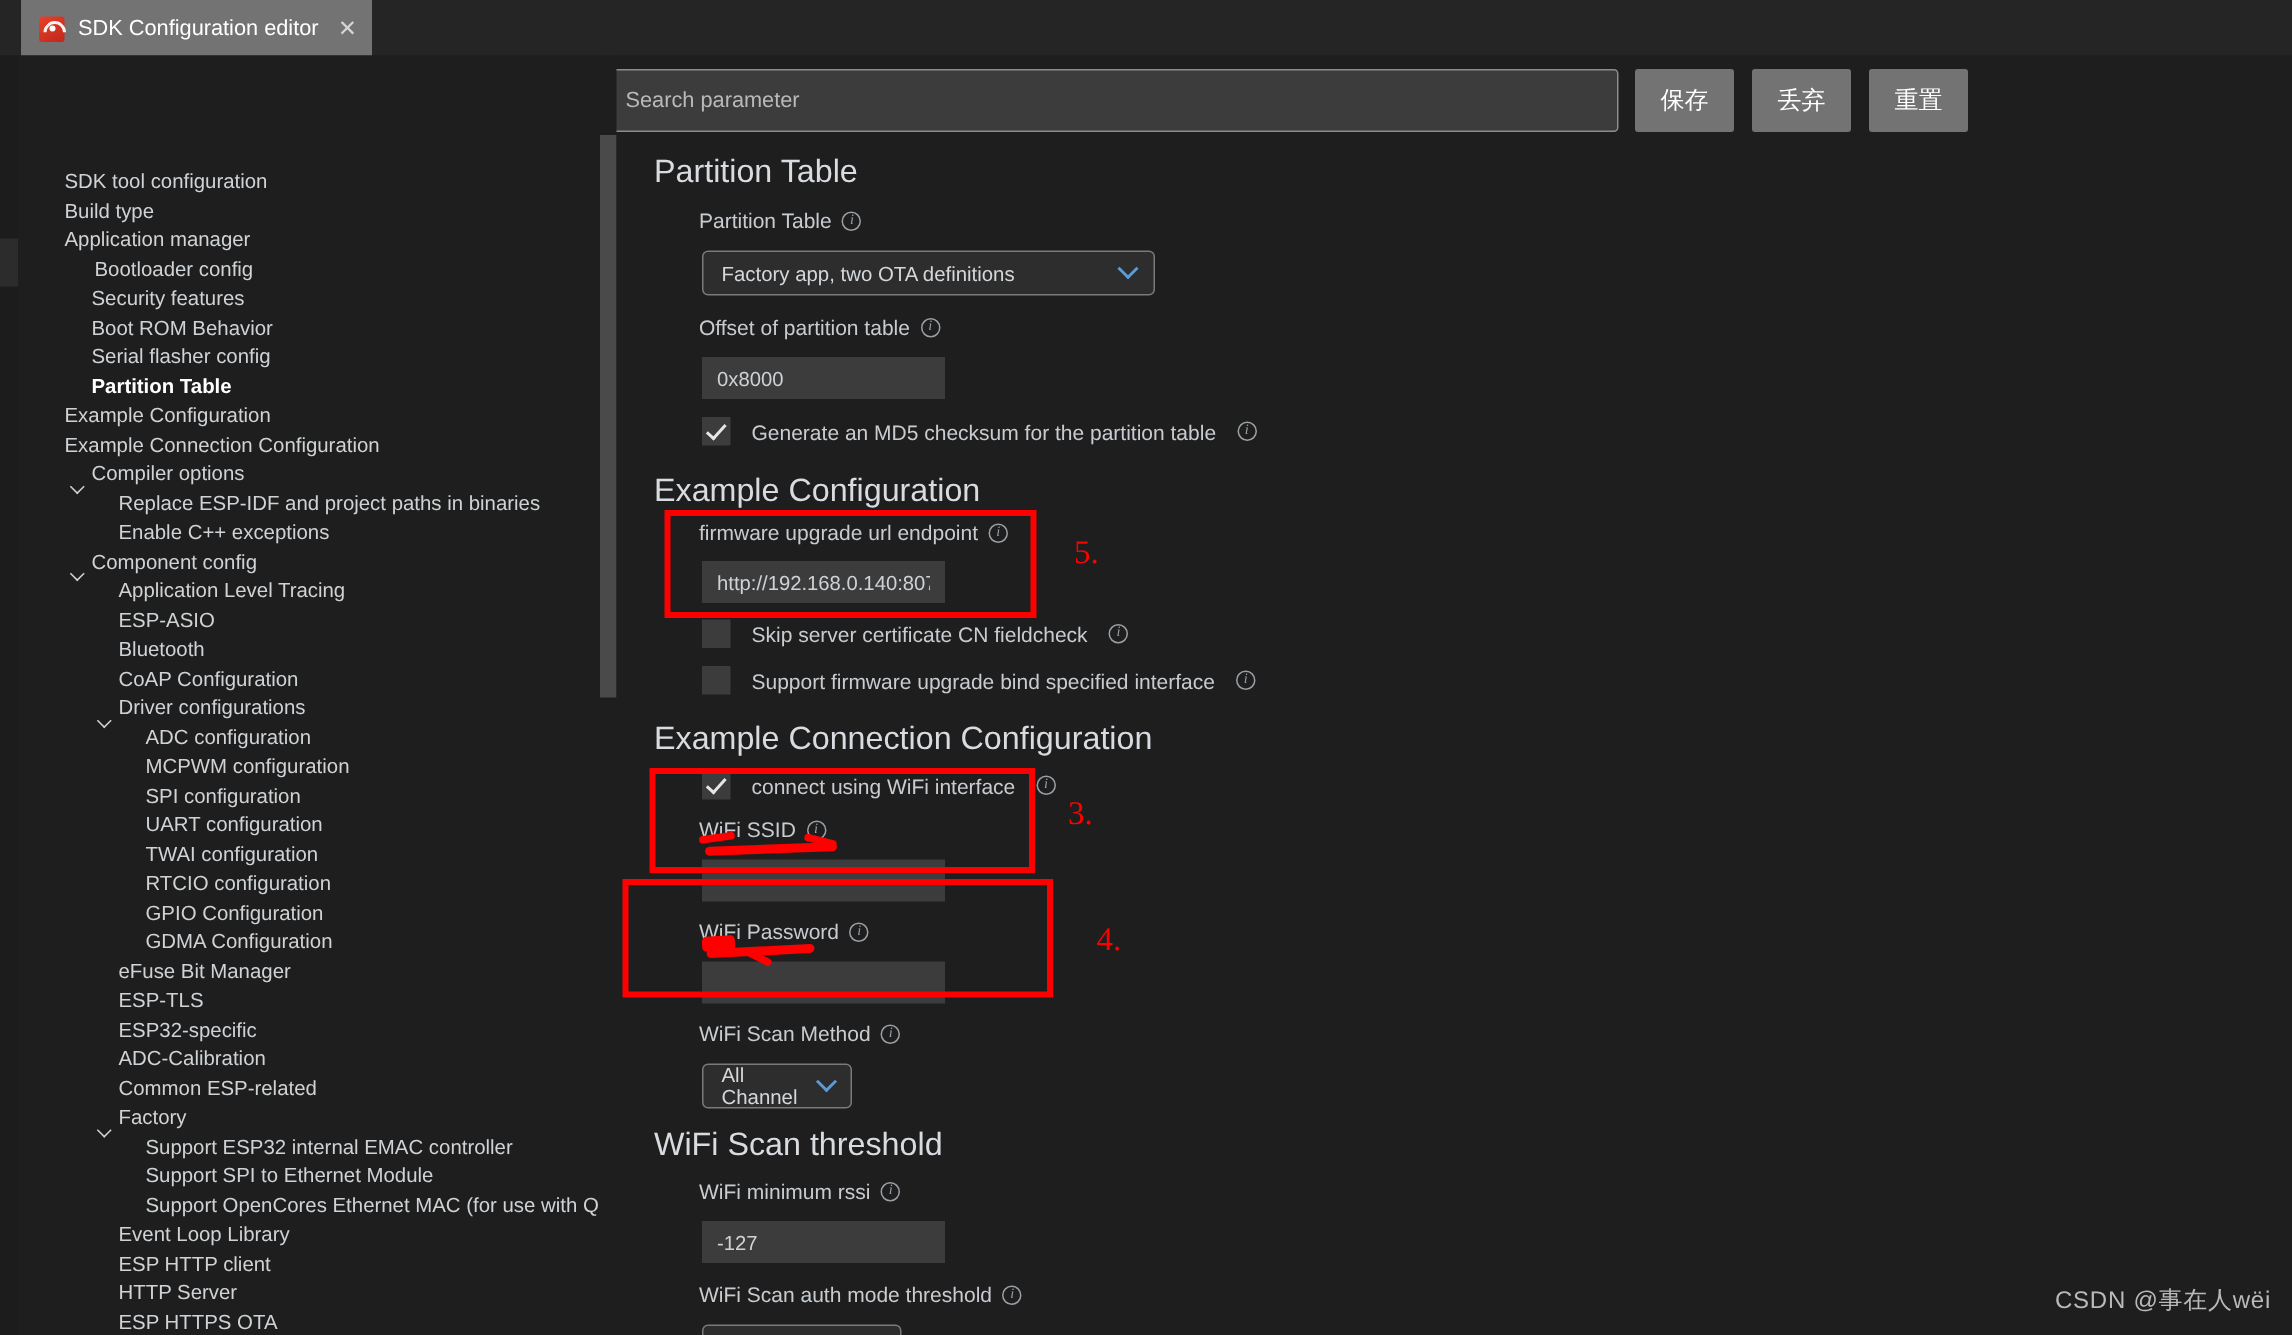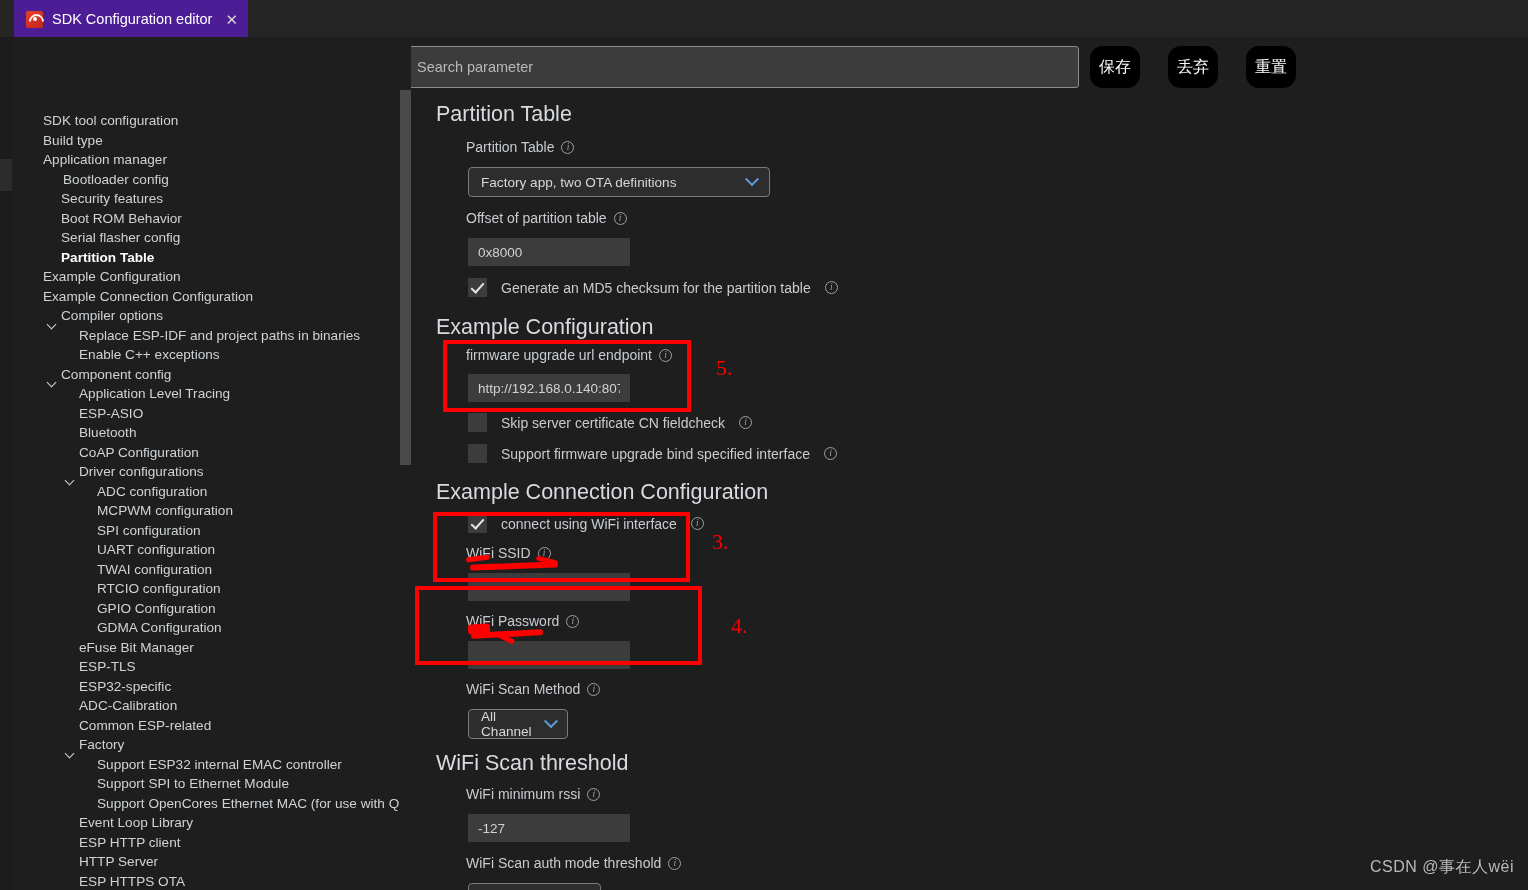--- a/index.html
+++ b/index.html
@@ -13,21 +13,21 @@
 
   
   .tabbar {
     position: absolute; left: 0; top: 0; width: 1528px; height: 37px;
     background: #252526;
   }
   .tab {
     position: absolute; left: 14px; top: 0; height: 37px;
     display: flex; align-items: center; gap: 9px;
     padding: 0 10px 0 12px;
-    background: #4c1d95;
+    background: #737373;
     border-top: 1px solid #0e639c00;
   }
   .tab-icon {
     width: 17px; height: 17px; border-radius: 2px;
     background: linear-gradient(145deg,#e8412a,#c0271a);
     position: relative; flex: none;
   }
   .tab-icon::before {
     content: ""; position: absolute; left: 3px; top: 3px;
     width: 11px; height: 11px; border-radius: 50%;
@@ -93,22 +93,22 @@
     position: absolute; left: 0; top: 9px; width: 1117px; height: 42px;
   }
   .search {
     position: absolute; left: -9px; top: 0; width: 677px; height: 42px;
     background: #3c3c3c; border: 1px solid #8c8c8c; border-radius: 3px;
     color: #cccccc; font-size: 14.5px; padding: 0 14px;
     font-family: "Liberation Sans", sans-serif;
   }
   .search::placeholder { color: #b9b9b9; }
   .btn {
-    position: absolute; top: 0; height: 42px; width: 50px;
-    background: #000000; color: #ffffff; border: none; border-radius: 13px;
+    position: absolute; top: 0; height: 42px; width: 66px;
+    background: #737373; color: #ffffff; border: none; border-radius: 2px;
     font-size: 16px; cursor: pointer;
     font-family: "Liberation Sans", sans-serif;
   }
   .btn.b1 { left: 679px; }
   .btn.b2 { left: 757px; }
   .btn.b3 { left: 835px; }
 
   .content {
     position: absolute; left: 0; top: 63px; width: 1117px; height: 790px;
   }

